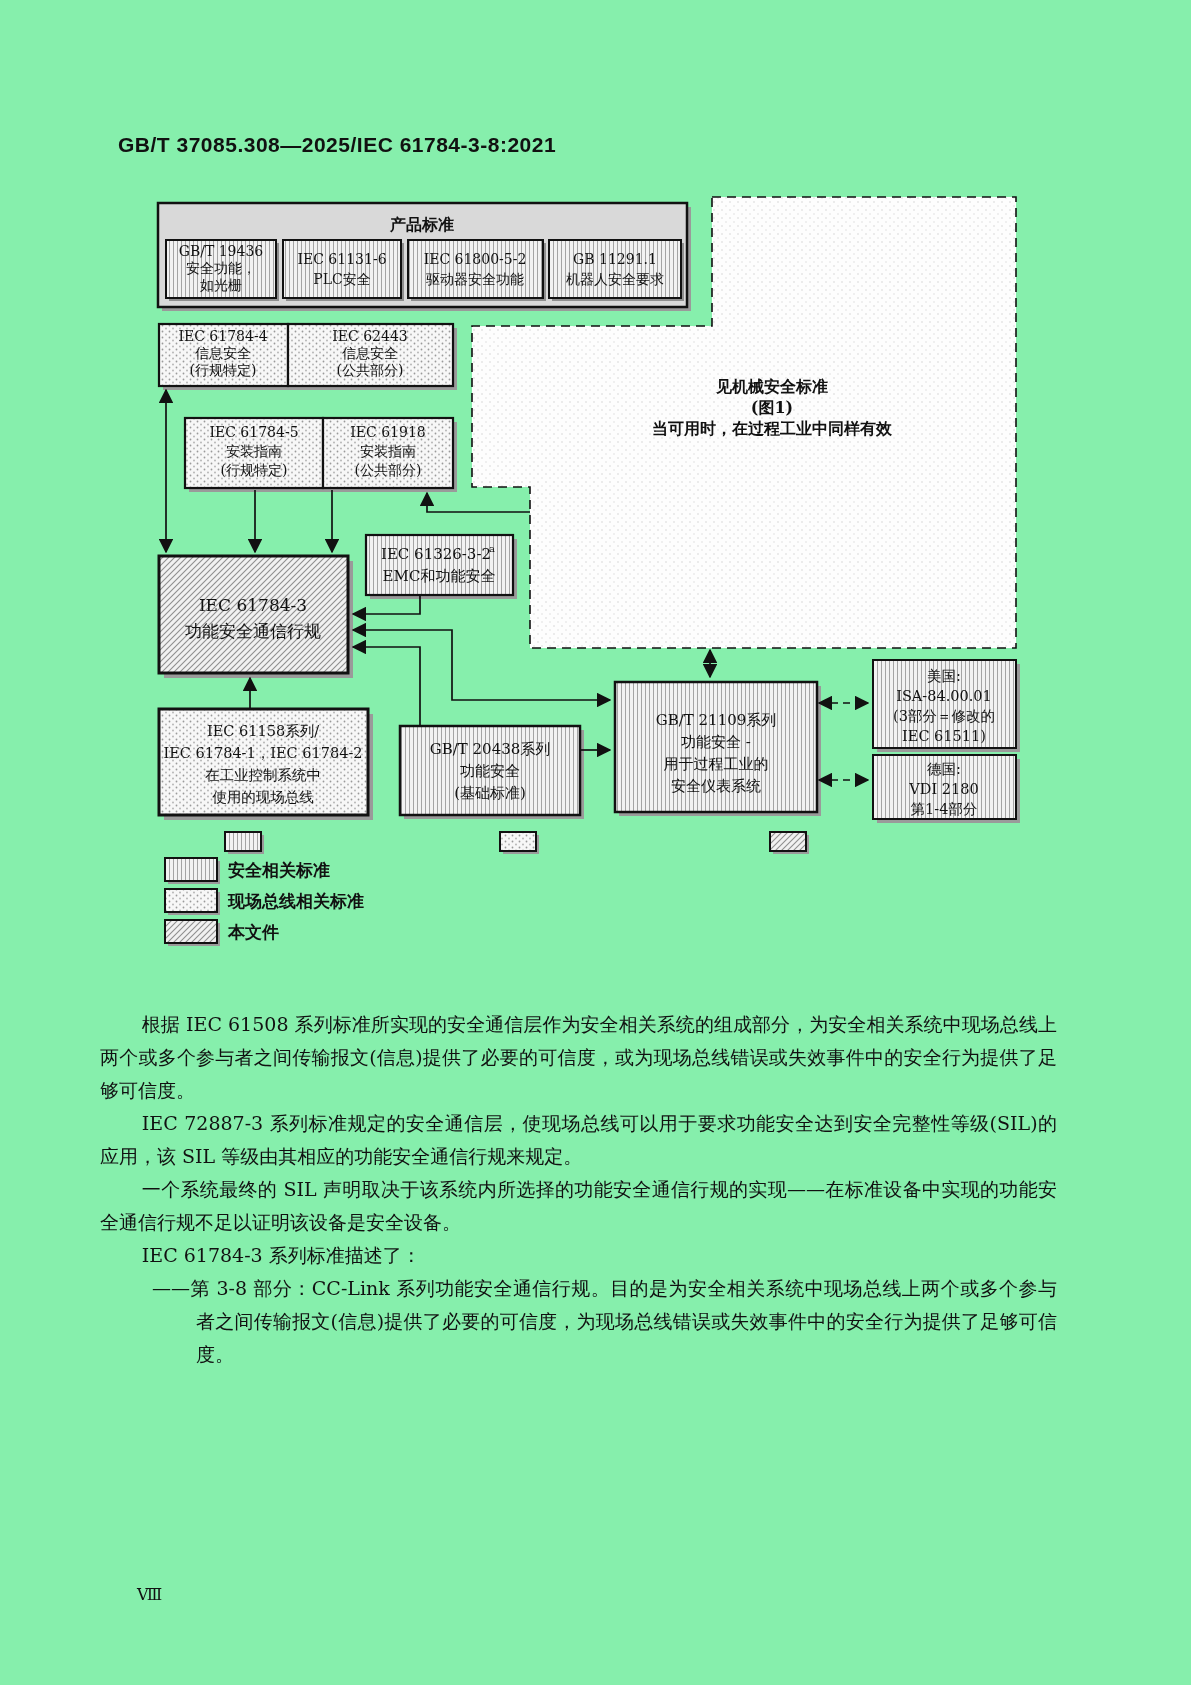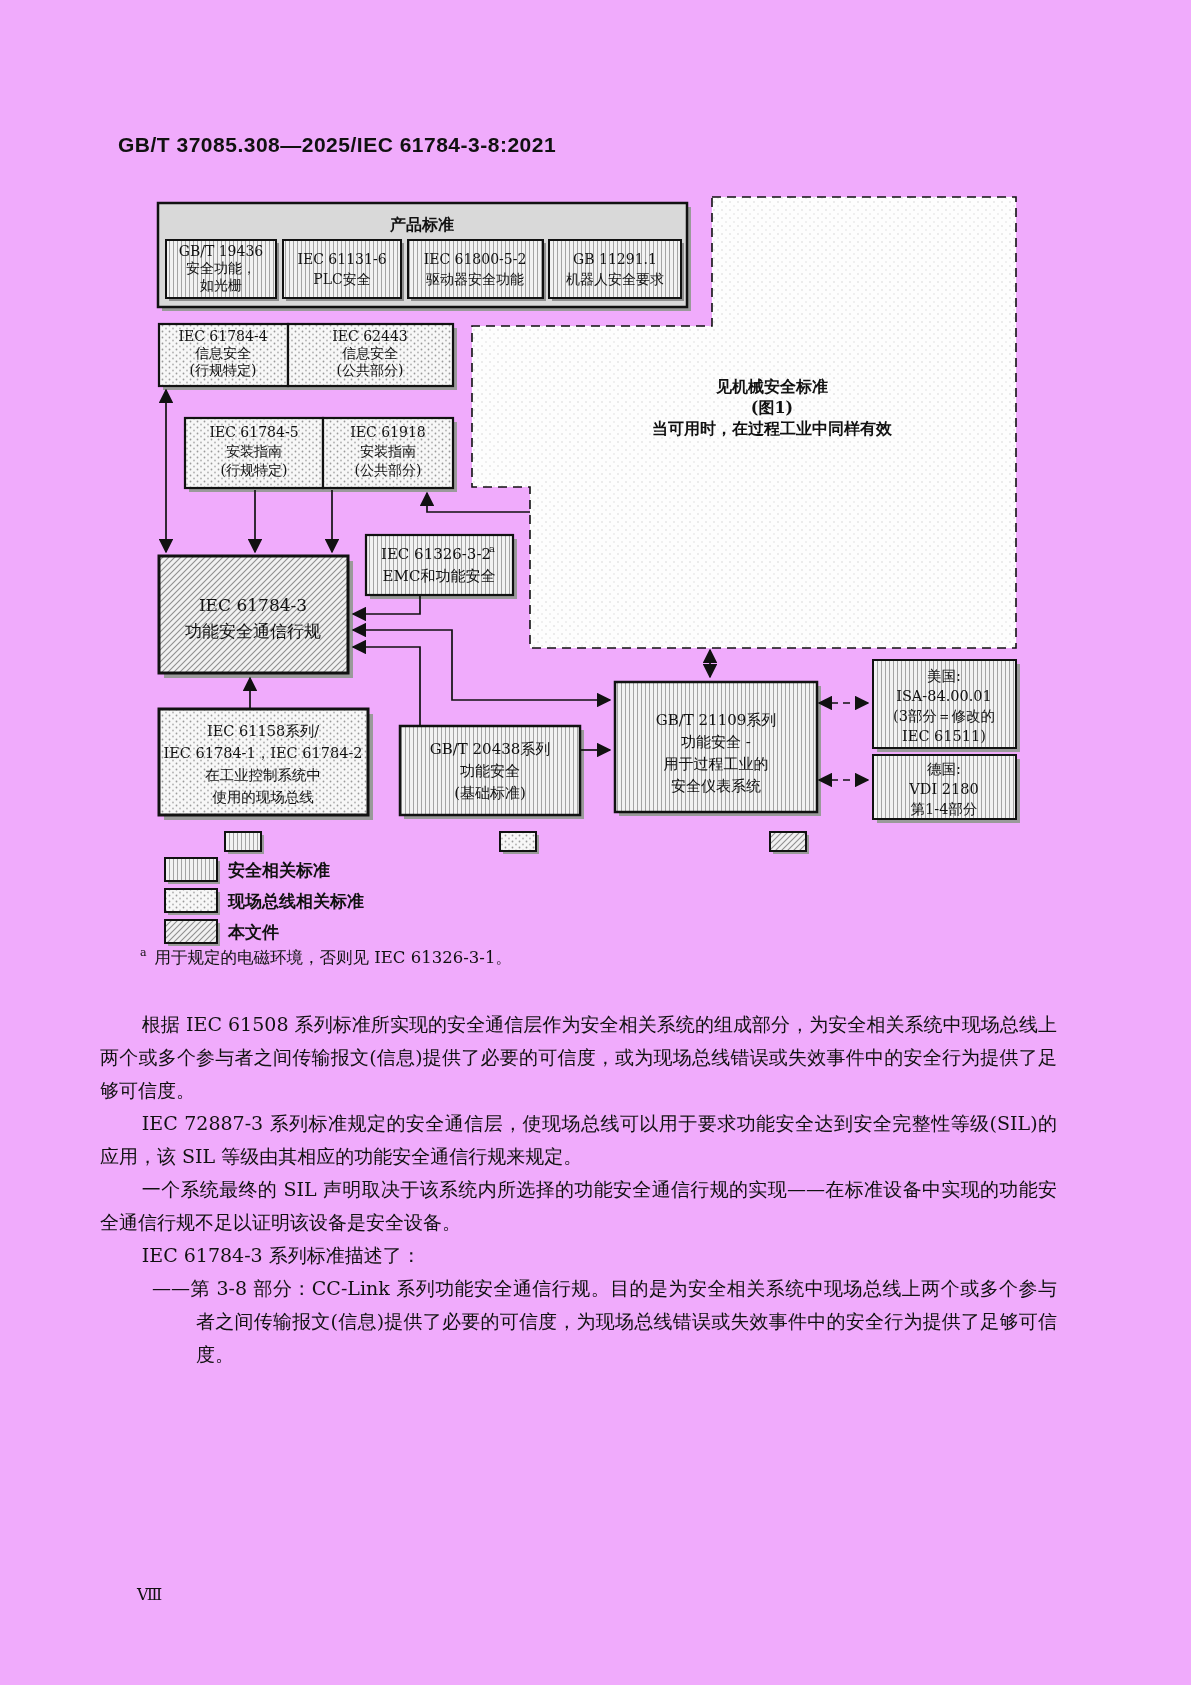--- a/index.html
+++ b/index.html
@@ -1,16 +1,16 @@
 <!DOCTYPE html>
 <html><head>
 <meta charset="utf-8">
 <style>
   html,body{margin:0;padding:0;background:#888;}
-  .page{position:relative;width:1191px;height:1685px;background:#f0abfc;margin:0 auto;
+  .page{position:relative;width:1191px;height:1685px;background:#86efac;margin:0 auto;
         font-family:"DejaVu Serif","Liberation Serif",serif;color:#111;overflow:hidden;}
   .doc-header{position:absolute;left:118px;top:133px;font-family:"Liberation Sans","DejaVu Sans",sans-serif;
         font-weight:bold;font-size:21px;letter-spacing:0.5px;}
   svg.diagram{position:absolute;left:0;top:0;}
   svg text{fill:#111;font-family:"DejaVu Serif","Liberation Serif",serif;}
   .footnote{position:absolute;left:140px;top:946px;font-size:16.5px;margin:0;}
   .footnote sup{font-size:11px;margin-right:8px;}
   .caption{position:absolute;left:0;top:976px;width:1191px;text-align:center;margin:0;
         font-family:"Liberation Sans","DejaVu Sans",sans-serif;font-weight:bold;font-size:20px;}
   .caption .gap{display:inline-block;width:24px;}
@@ -204,21 +204,20 @@
       <text x="228" y="876" font-size="17">安全相关标准</text>
       <rect x="168" y="892" width="52" height="23" fill="#9a9a9a"></rect>
       <rect x="165" y="889" width="52" height="23" fill="url(#dots)" stroke="#111" stroke-width="2"></rect>
       <text x="228" y="907" font-size="17">现场总线相关标准</text>
       <rect x="168" y="923" width="52" height="23" fill="#9a9a9a"></rect>
       <rect x="165" y="920" width="52" height="23" fill="url(#hatch)" stroke="#111" stroke-width="2"></rect>
       <text x="228" y="938" font-size="17">本文件</text>
     </g>
   </svg>
 
-  <p class="footnote"><sup>a</sup><span>用于规定的电磁环境，否则见 IEC 61326-3-1。</span></p>
 
 
   <div class="body-text">
     <p class="para">根据 IEC 61508 系列标准所实现的安全通信层作为安全相关系统的组成部分，为安全相关系统中现场总线上两个或多个参与者之间传输报文(信息)提供了必要的可信度，或为现场总线错误或失效事件中的安全行为提供了足够可信度。</p>
     <p class="para">IEC 72887-3 系列标准规定的安全通信层，使现场总线可以用于要求功能安全达到安全完整性等级(SIL)的应用，该 SIL 等级由其相应的功能安全通信行规来规定。</p>
     <p class="para">一个系统最终的 SIL 声明取决于该系统内所选择的功能安全通信行规的实现——在标准设备中实现的功能安全通信行规不足以证明该设备是安全设备。</p>
     <p class="para">IEC 61784-3 系列标准描述了：</p>
     <p class="dash">——第 3-8 部分：CC-Link 系列功能安全通信行规。目的是为安全相关系统中现场总线上两个或多个参与者之间传输报文(信息)提供了必要的可信度，为现场总线错误或失效事件中的安全行为提供了足够可信度。</p>
   </div>
 

